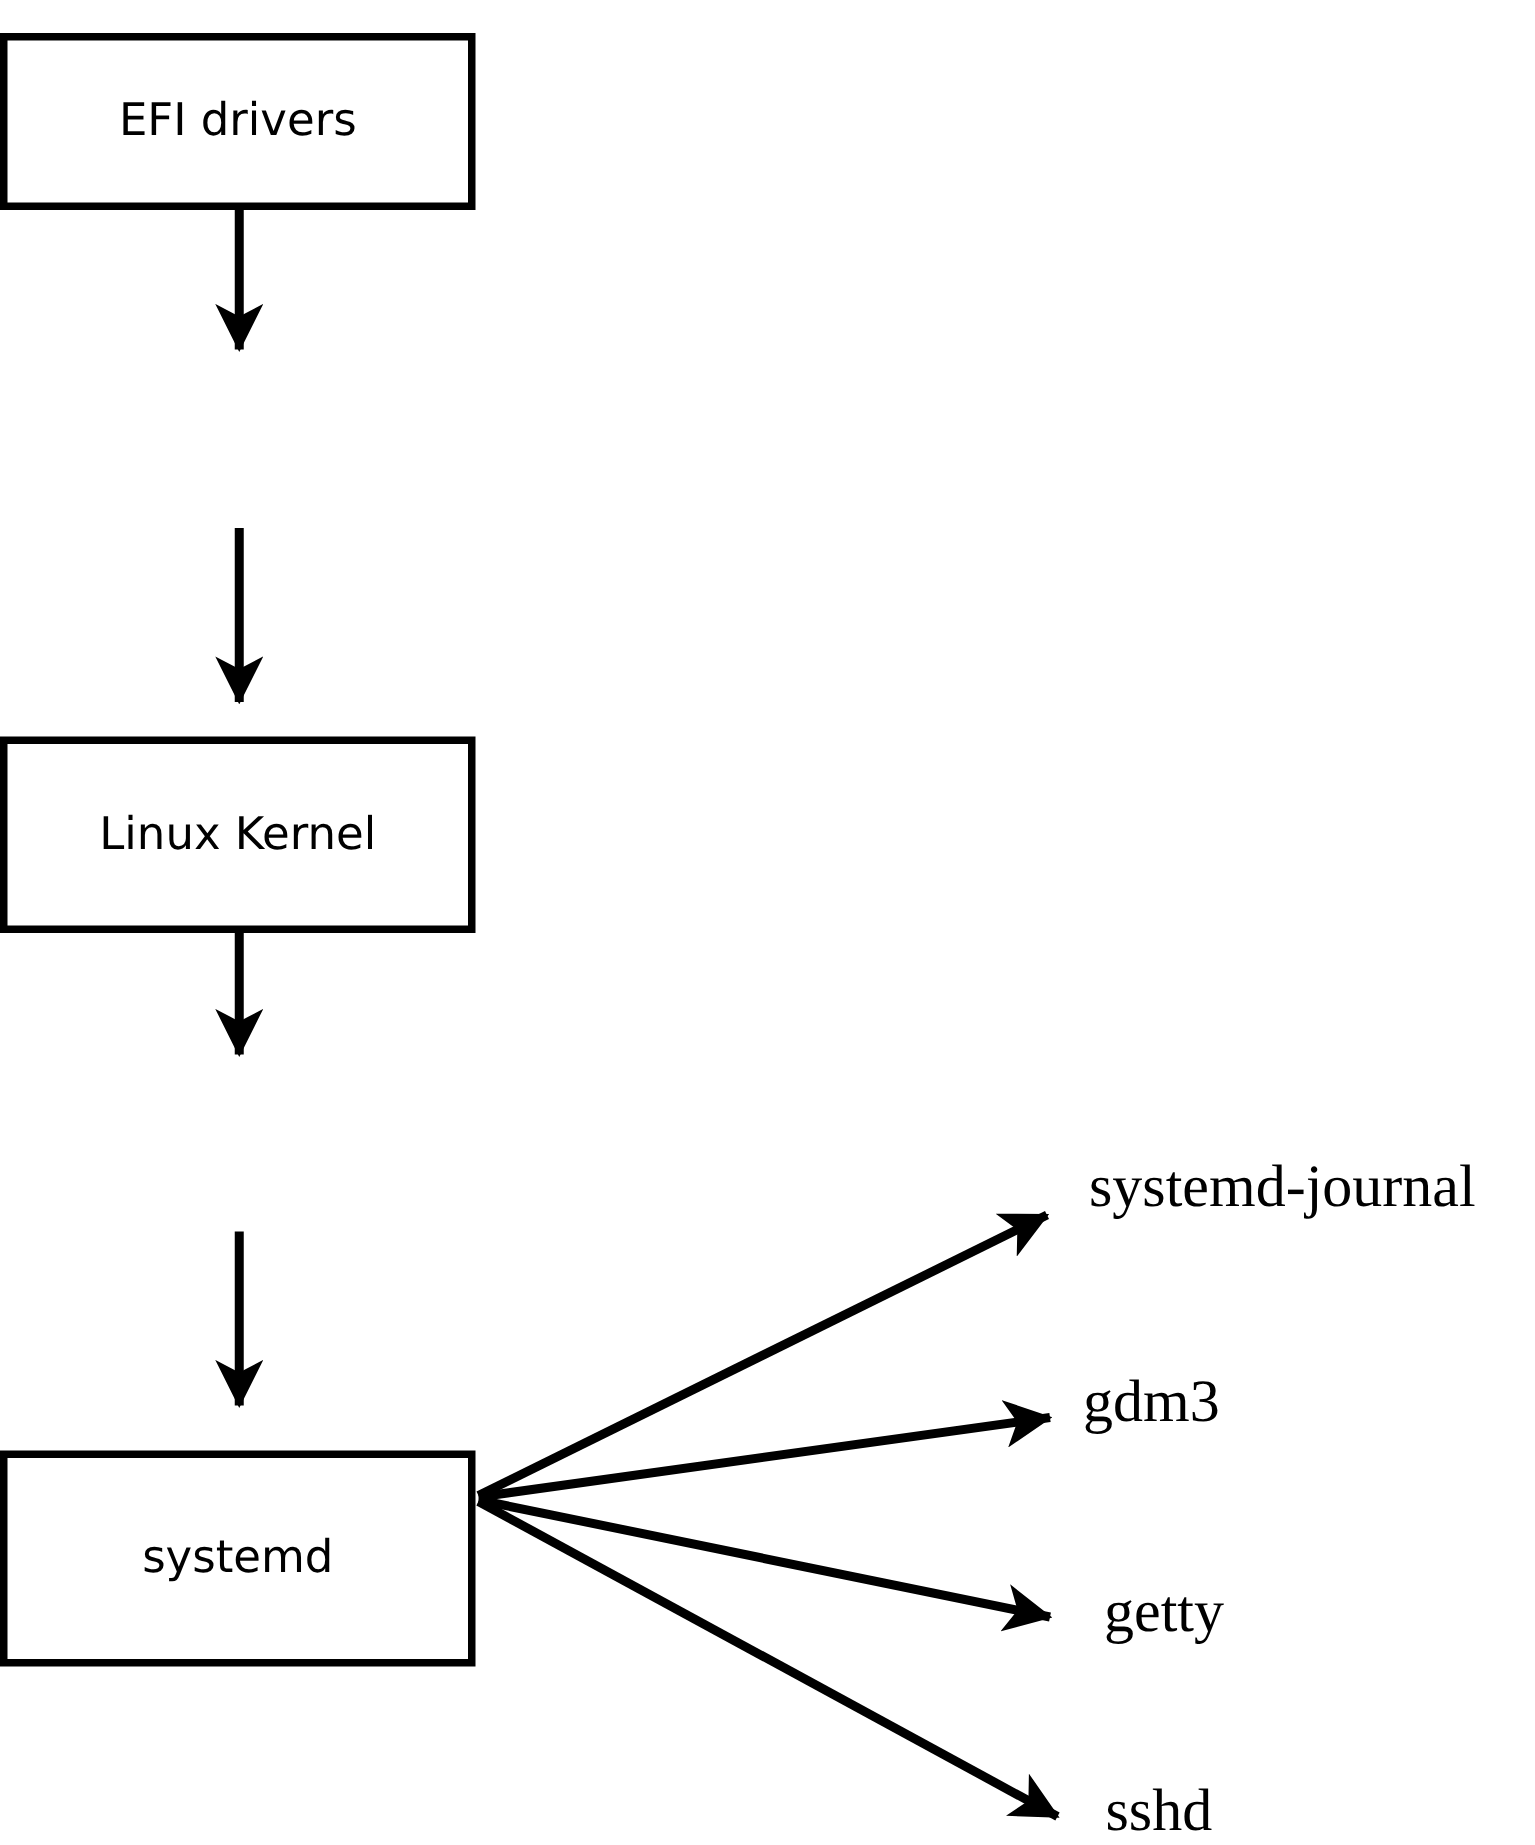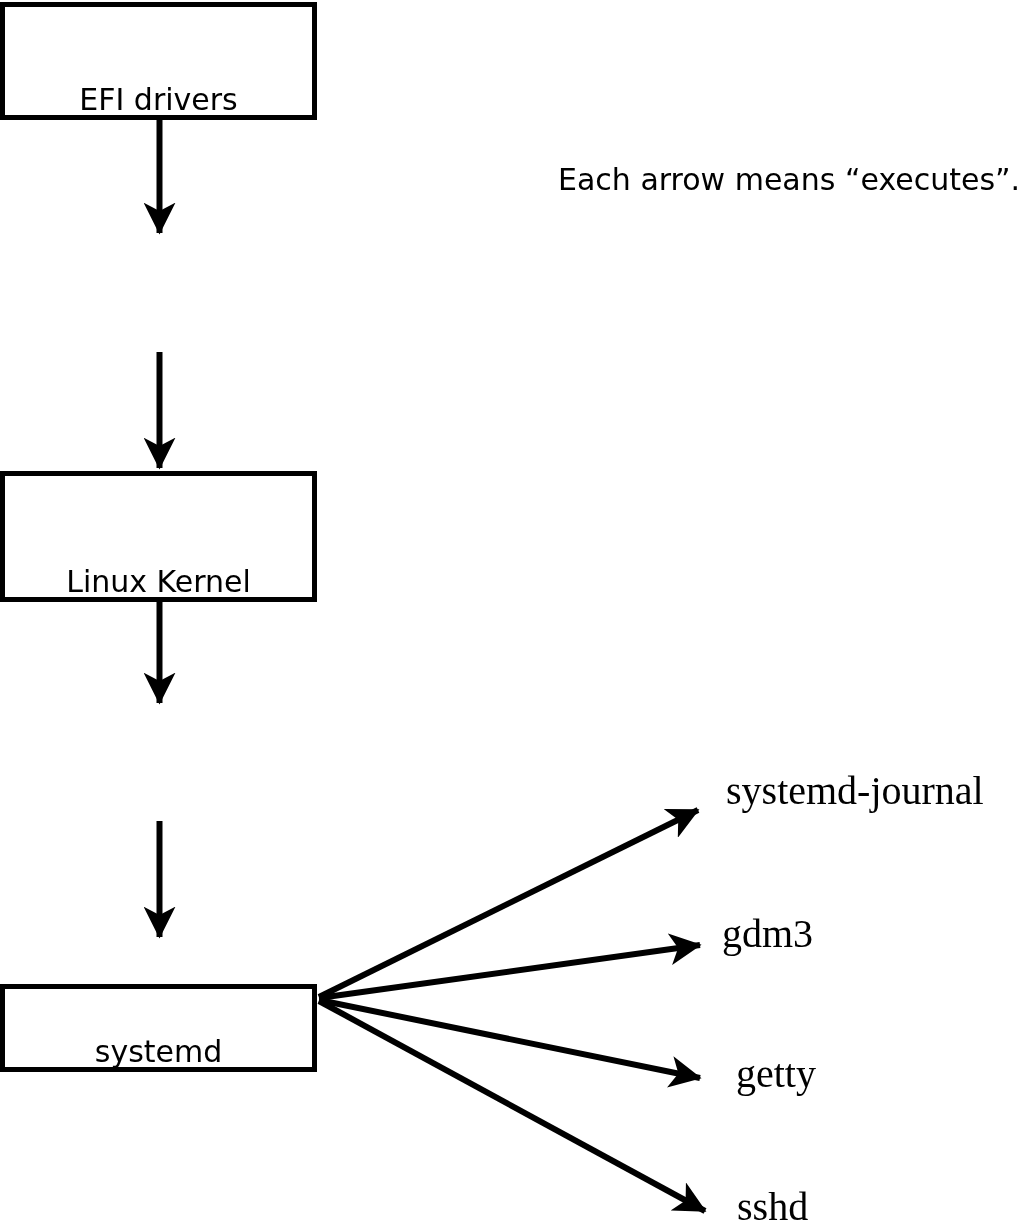--- a/index.html
+++ b/index.html
@@ -24,30 +24,31 @@
     height: 1230px;
   }
   .node {
     position: absolute;
     left: 0;
     width: 317px;
     box-sizing: border-box;
     border: 5px solid #000000;
     background: #ffffff;
     display: flex;
-    align-items: flex-end;
+    align-items: center;
     justify-content: center;
     font-size: 30px;
     line-height: 1;
+    margin-top: 20px;
   }
   .node-efi        { top: 2px;   height: 118px; }
   .node-bootloader { top: 236px; height: 118px; }
   .node-kernel     { top: 471px; height: 131px; }
   .node-initramfs  { top: 706px; height: 117px; }
-  .node-systemd    { top: 984px; height: 88px; }
+  .node-systemd    { top: 947px; height: 144px; }
   .proc-label {
     position: absolute;
     font-family: Liberation Serif, serif;
     font-size: 40px;
     line-height: 38px;
     white-space: nowrap;
   }
   .proc-journal { left: 726px; top: 772px; }
   .proc-gdm3    { left: 722px; top: 915px; text-align: center; }
   .proc-getty   { left: 722px; top: 1055px; margin-left: 14px; }
@@ -92,15 +93,14 @@
   </div>
   <div class="node node-systemd">
     <span>systemd</span>
   </div>
 
   <div class="proc-label proc-journal">systemd-journal</div>
   <div class="proc-label proc-gdm3">gdm3</div>
   <div class="proc-label proc-getty">getty</div>
   <div class="proc-label proc-sshd">sshd</div>
 
-  <div class="caption">Each arrow means “executes”.</div>
 
 </div>
 
 </body></html>

